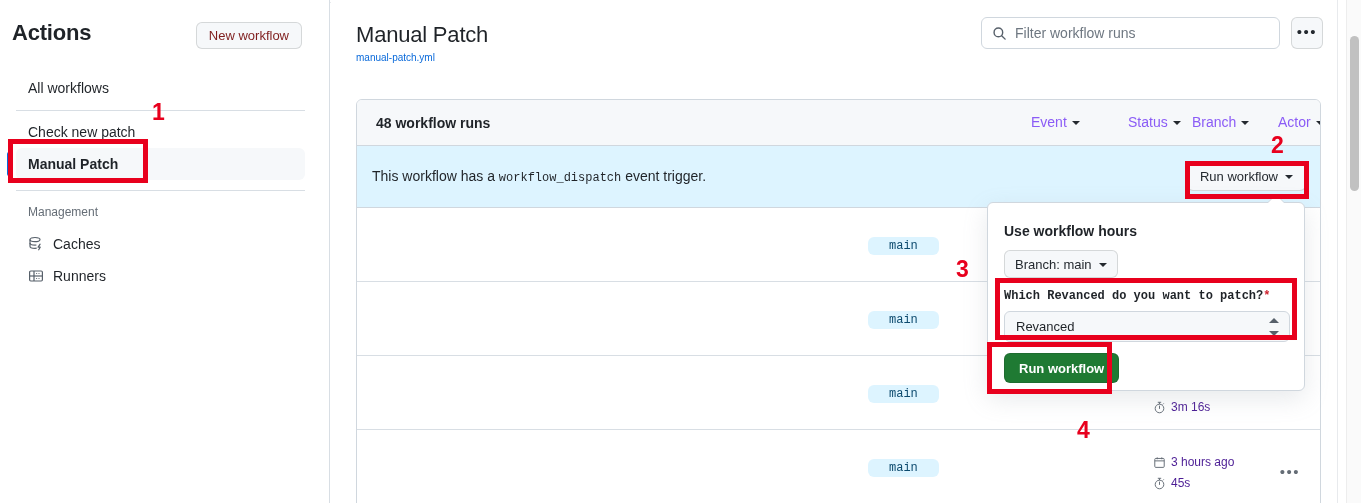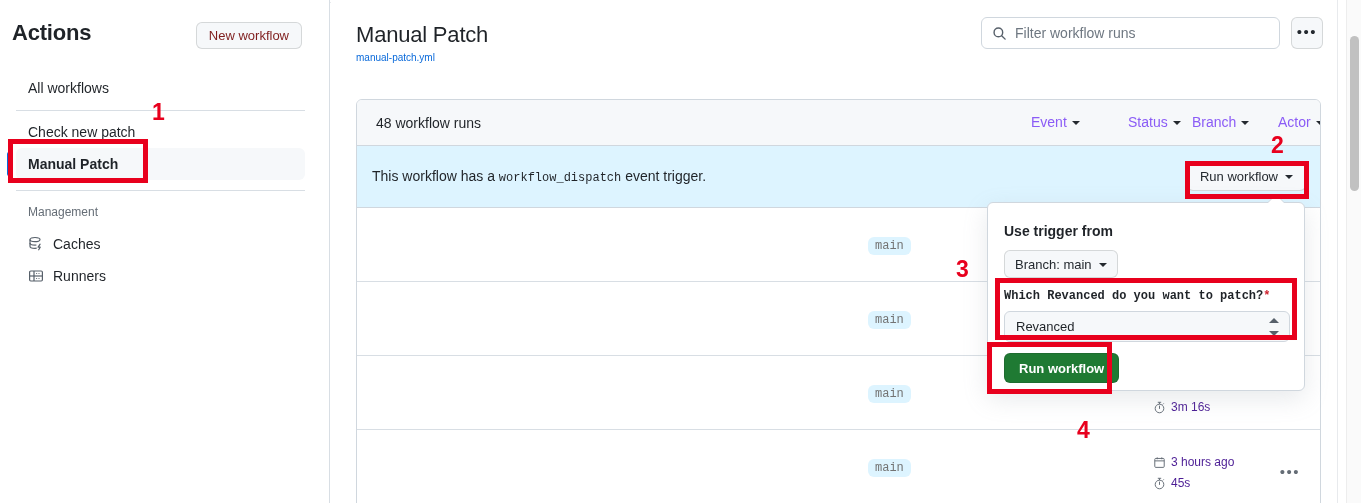--- a/index.html
+++ b/index.html
@@ -250,21 +250,21 @@
     height: 46px;
     background: #f6f8fa;
     border-bottom: 1px solid #d0d7de;
     box-sizing: border-box;
   }
   .runs-count {
     position: absolute;
     left: 19px;
     top: 15px;
     font-size: 14px;
-    font-weight: 400;
+    font-weight: 700;
     color: #1f2328;
   }
   .filter-item {
     position: absolute;
     top: 14px;
     font-size: 14px;
     color: #8b5cf6;
     cursor: pointer;
     display: inline-flex;
     align-items: center;
@@ -334,24 +334,24 @@
     box-sizing: border-box;
     background: #ffffff;
   }
   .run-row.last { border-bottom: none; }
   .branch-badge {
     position: absolute;
     left: 511px;
     top: 29px;
     font-family: "Liberation Mono", monospace;
     font-size: 12px;
-    color: #737373;
+    color: #0c4a6e;
     background: #ddf4ff;
     border-radius: 6px;
-    padding: 2px 7px;
+    padding: 2px 21px;
     cursor: pointer;
   }
   .meta-line {
     position: absolute;
     display: inline-flex;
     align-items: center;
     font-size: 12px;
     color: #4c1d95;
     white-space: nowrap;
   }
@@ -719,21 +719,21 @@
         <span class="row-kebab" style="top:34px;">•••</span>
       </div>
 
     </div>
   </div>
 
   <div class="wf-panel">
     <span class="arrow-out"></span>
     <span class="arrow-in"></span>
 
-    <div class="wf-label">Use trigger from</div>
+    <div class="wf-label">Use workflow hours</div>
 
     <button class="branch-select-btn">
       <span>Branch: main</span>
       <span class="caret"></span>
     </button>
 
     <div class="input-label">
       <span>Which Revanced do you want to patch?</span><span class="req">*</span>
     </div>
 

